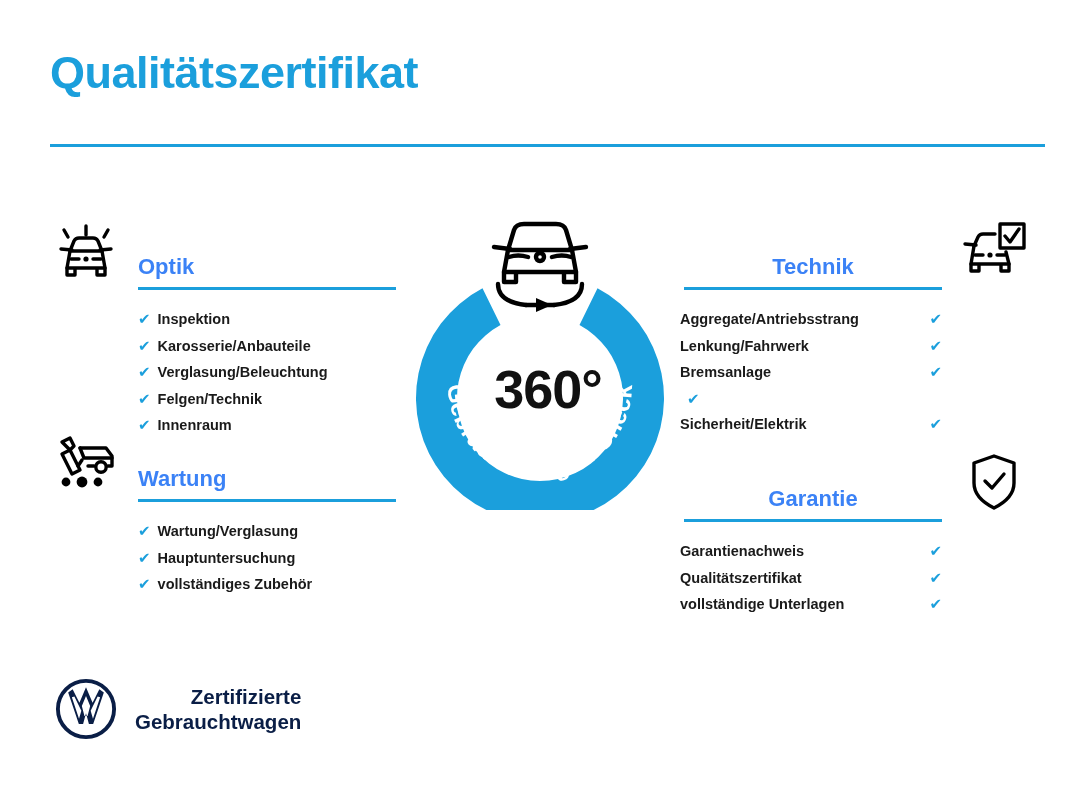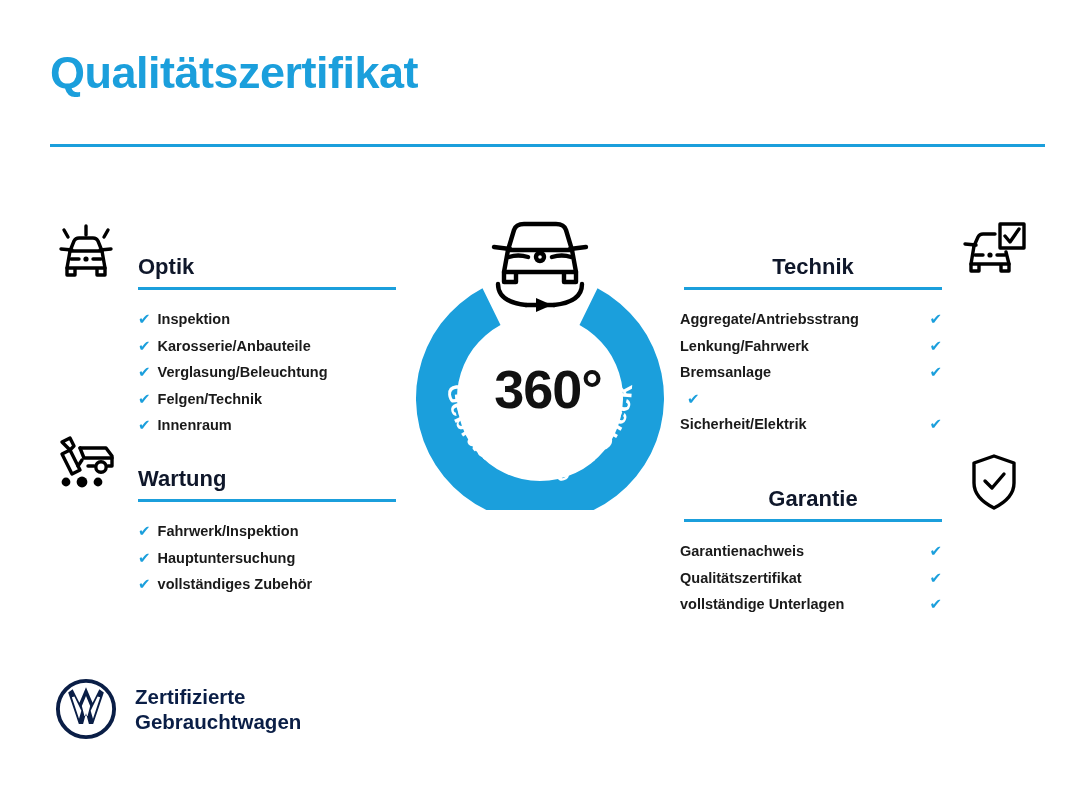--- a/index.html
+++ b/index.html
@@ -70,21 +70,21 @@
   .head-texts {
     position: absolute;
     bottom: 0;
   }
   .block-left .head-texts  { left: 88px;  right: 4px; text-align: left; }
   .block-right .head-texts { right: 88px; left: 4px;  text-align: center; }
 
   .block-title {
     font-size: 22px;
     font-weight: bold;
-    color: #0f172a;
+    color: #3b82f6;
     line-height: 1.05;
     margin-bottom: 9px;
     white-space: nowrap;
   }
   .block-underline {
     height: 3px;
     background: #1B9FDC;
     width: 100%;
   }
 
@@ -139,20 +139,21 @@
     color: #111111;
   }
 
   
   .footer {
     position: absolute;
     left: 55px;
     top: 678px;
     display: flex;
     align-items: center;
+    text-align: right;
   }
   .vw-mark { width: 62px; height: 62px; flex: none; }
   .footer-text {
     margin-left: 18px;
     font-size: 20.5px;
     font-weight: bold;
     color: #0A1E46;
     line-height: 25px;
     white-space: nowrap;
   }
@@ -231,21 +232,21 @@
       </svg>
     </div>
     <div class="head-texts">
       <div class="block-title">Wartung</div>
       <div class="block-underline"></div>
     </div>
   </div>
   <ul class="block-list">
     <li class="list-item">
         <span class="check">✔</span>
-        <span>Fahrwerk/Inspektion</span>
+        <span>Wartung/Verglasung</span>
       </li>
     <li class="list-item">
         <span class="check">✔</span>
         <span>Hauptuntersuchung</span>
       </li>
     <li class="list-item">
         <span class="check">✔</span>
         <span>vollständiges Zubehör</span>
       </li>
   </ul>

